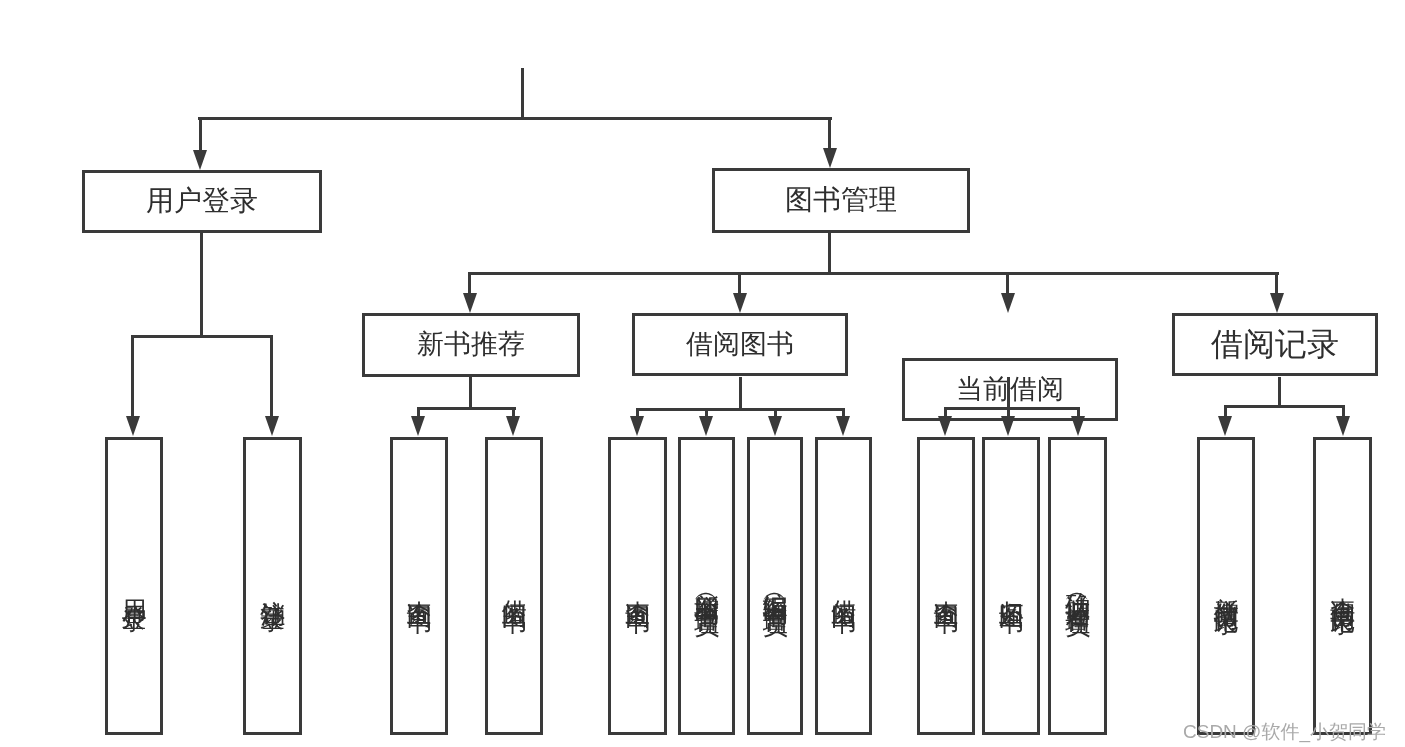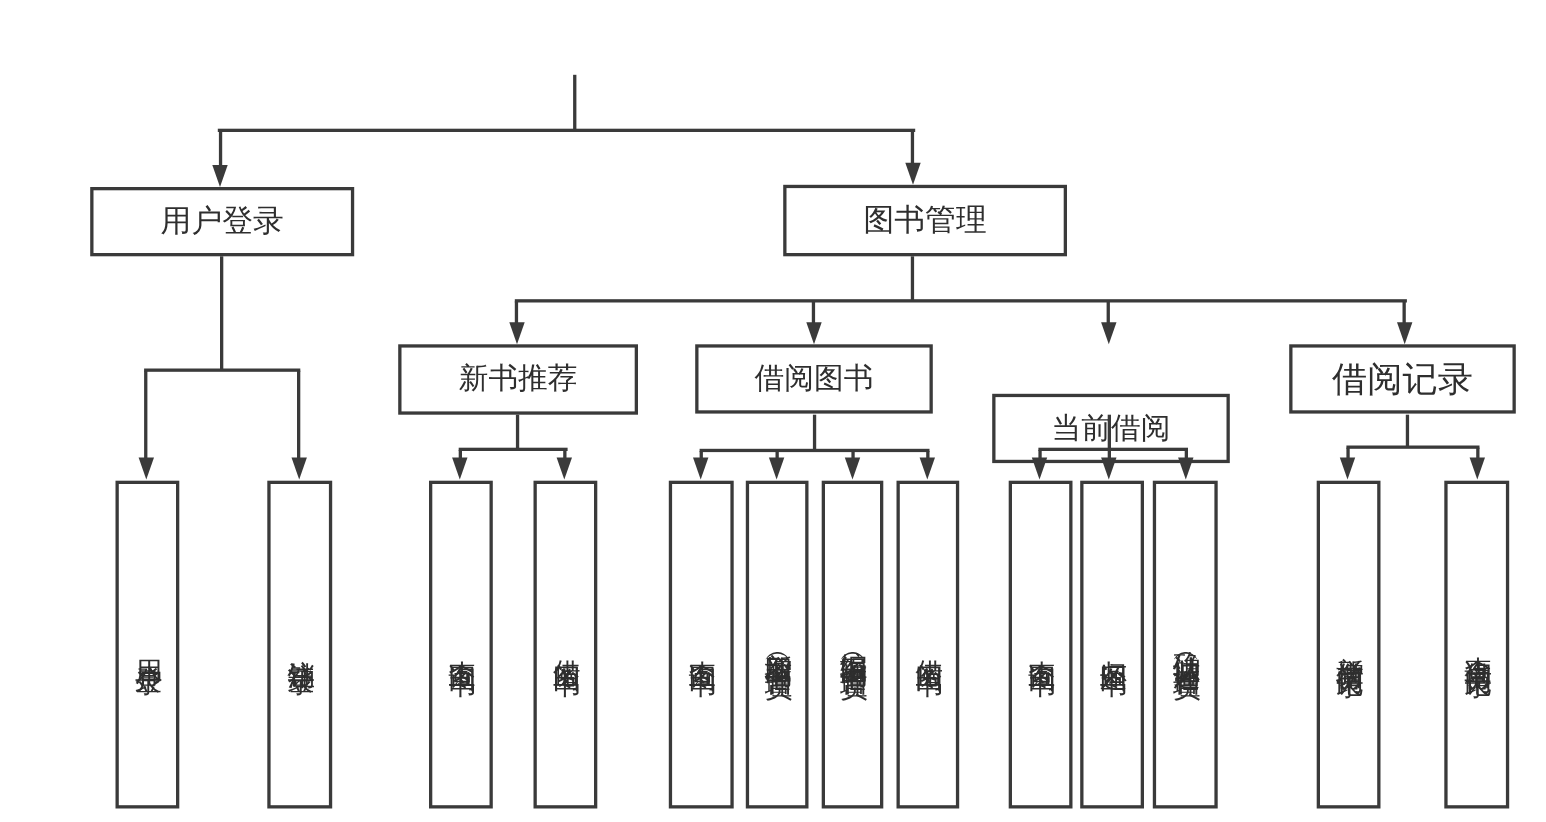--- a/index.html
+++ b/index.html
@@ -129,14 +129,15 @@
   <div class="box vbox" style="left:747px; top:437px; width:56px; height:298px; font-size:25px;">编辑图书（管理员）</div>
   <div class="box vbox" style="left:815px; top:437px; width:57px; height:298px; font-size:25px;">借阅图书</div>
 
   <div class="box vbox" style="left:917px; top:437px; width:58px; height:298px; font-size:25px;">查询图书</div>
   <div class="box vbox" style="left:982px; top:437px; width:58px; height:298px; font-size:25px;">归还图书</div>
   <div class="box vbox" style="left:1048px; top:437px; width:59px; height:298px; font-size:25px;">确认归还（管理员）</div>
 
   <div class="box vbox" style="left:1197px; top:437px; width:58px; height:298px; font-size:25px;">新增借阅记录</div>
   <div class="box vbox" style="left:1313px; top:437px; width:59px; height:298px; font-size:25px;">查询借阅记录</div>
 
+  <div class="watermark" style="left:1183px; top:719px;">CSDN @软件_小贺同学</div>
 
 </div>
 
 </body></html>

